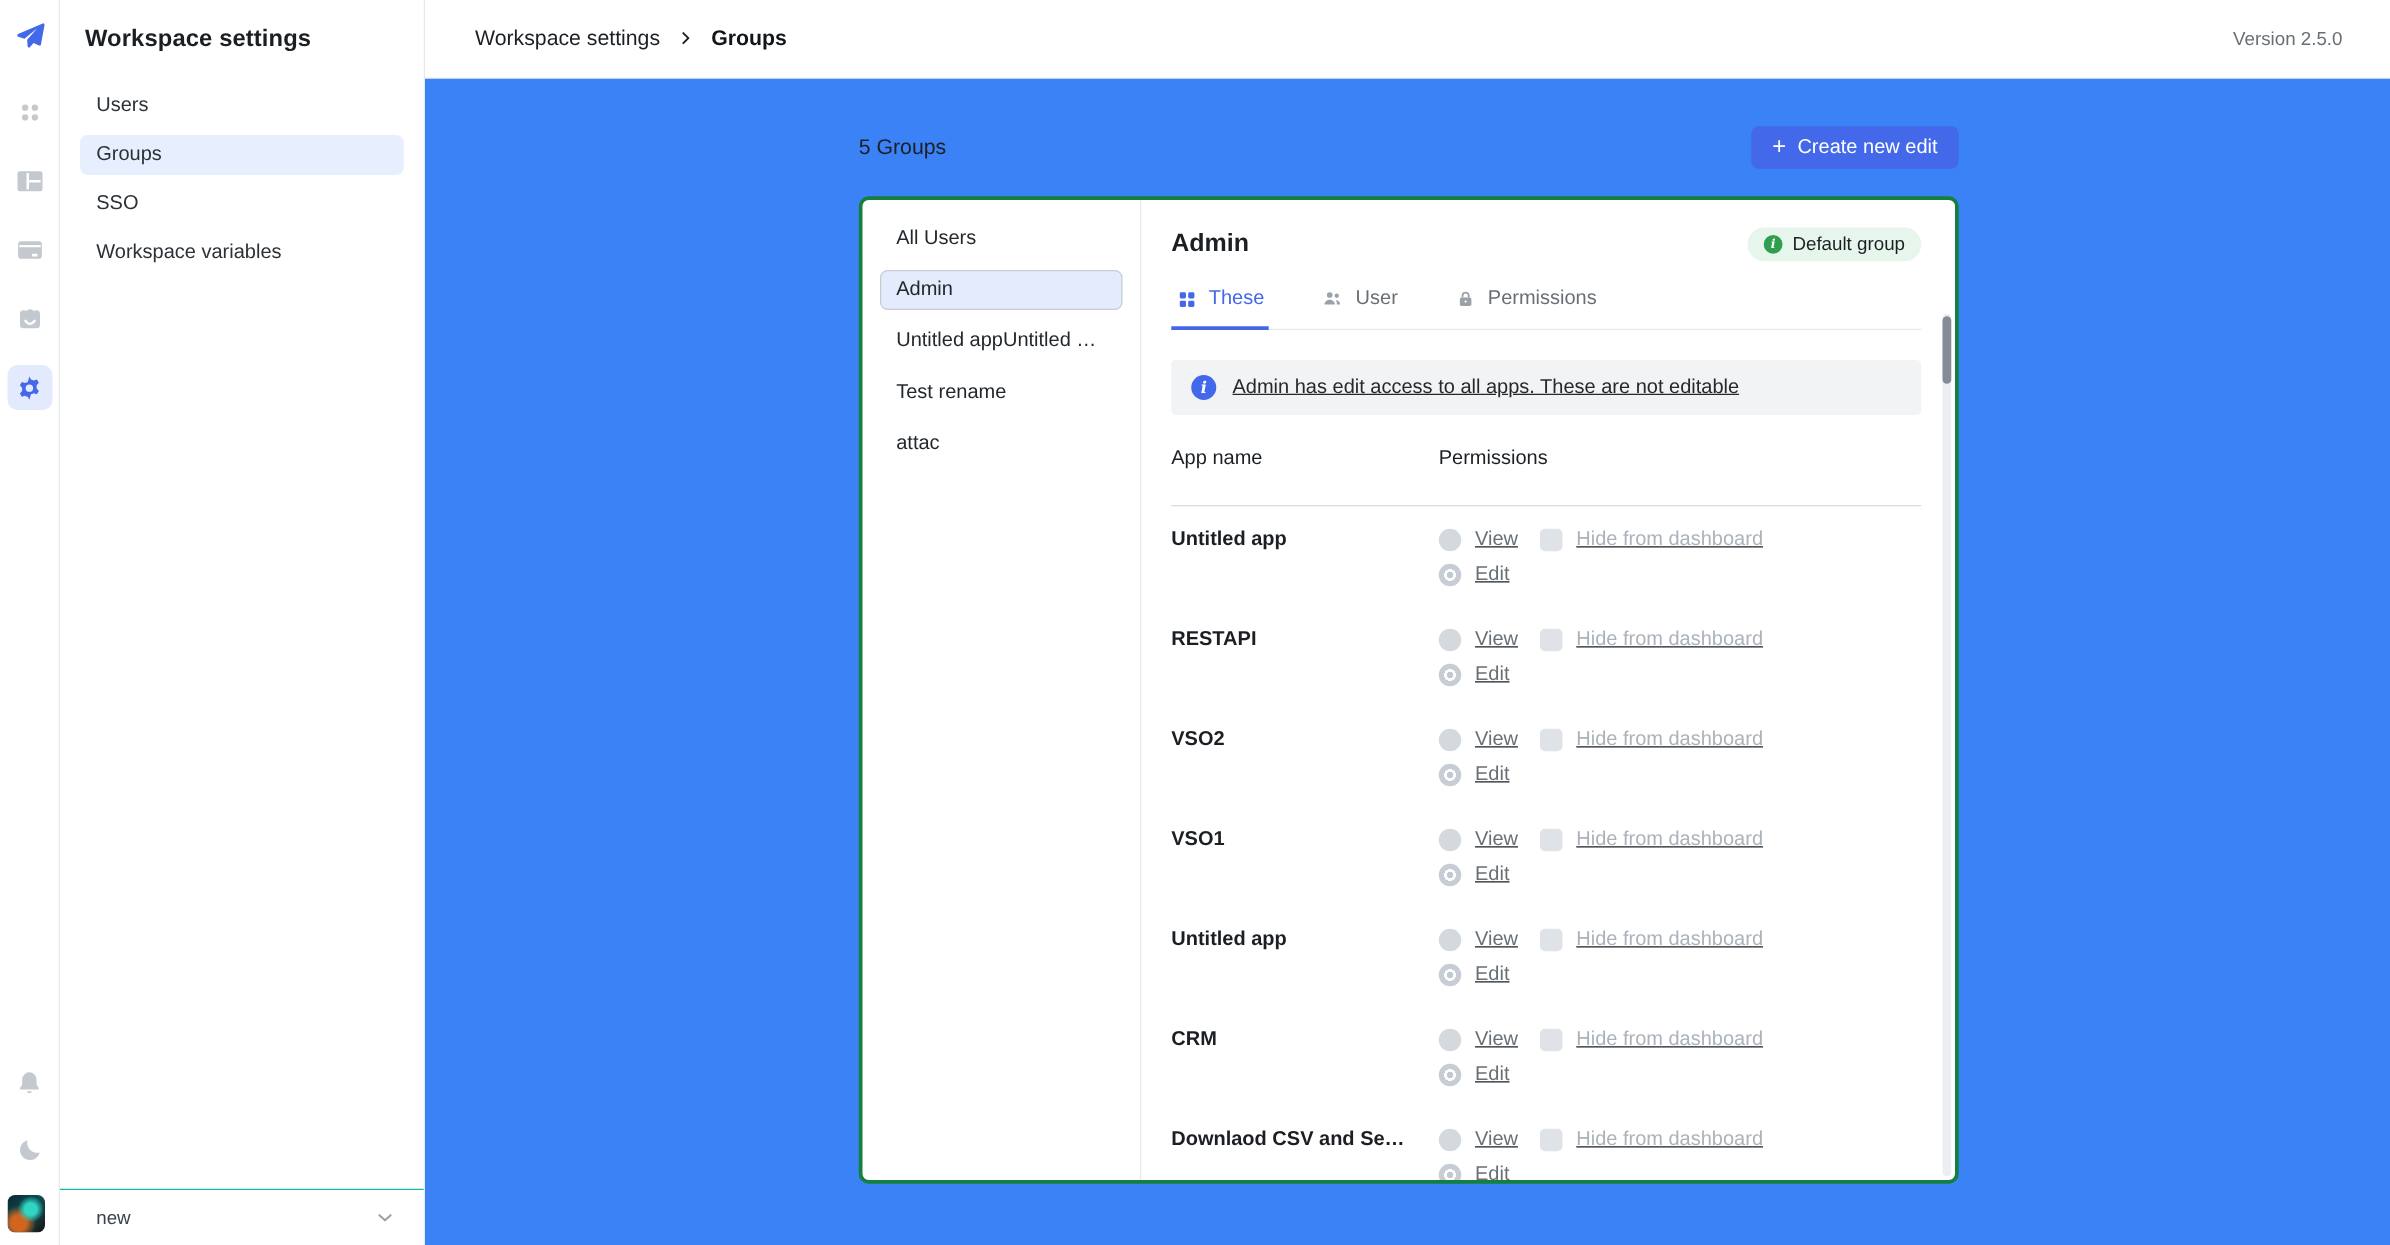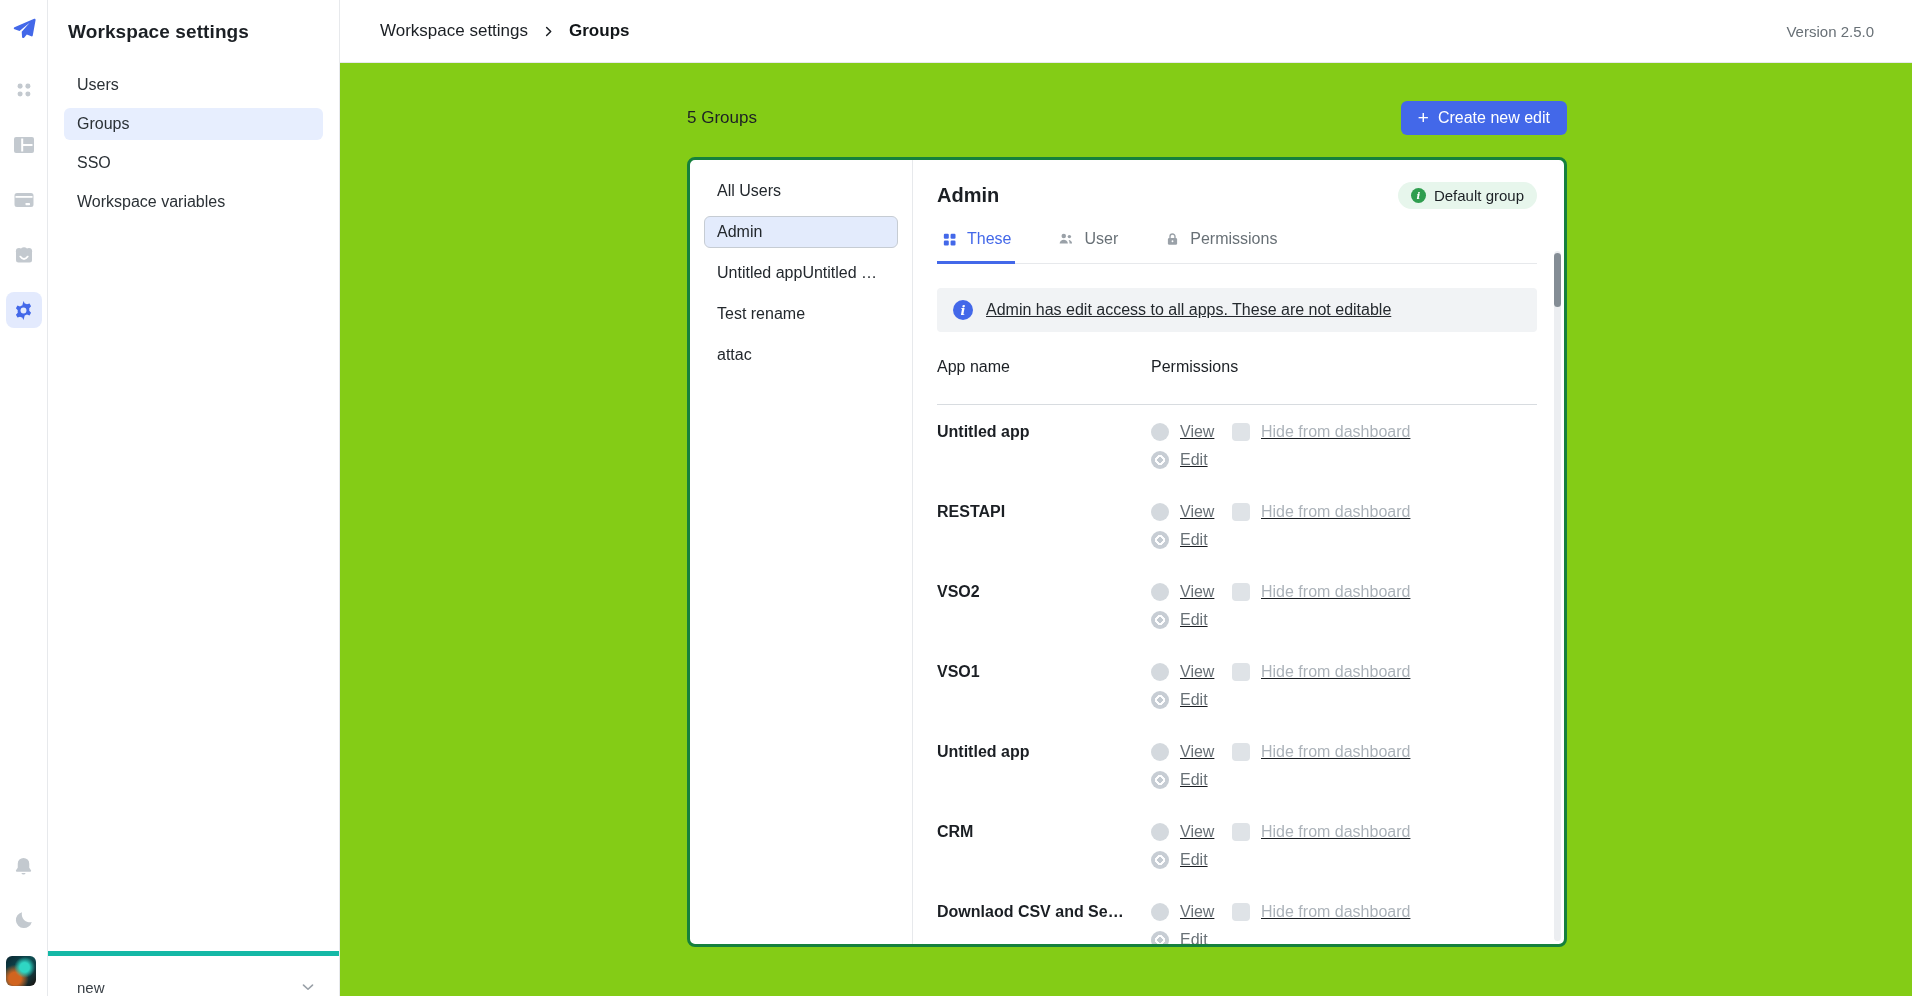--- a/index.html
+++ b/index.html
@@ -36,38 +36,38 @@
   }
   .sidebar h1 { font-size:19px; font-weight:700; padding:21px 20px 0; letter-spacing:.1px; }
   .side-nav { padding:26px 16px 0; }
   .side-item {
     font-size:16px; color:#2B3136; padding:7px 13px; border-radius:6px;
     margin-bottom:7px; cursor:pointer; white-space:nowrap;
   }
   .side-item.active { background:#E7EEFE; }
   .side-spacer { flex:1; }
   .side-footer {
-    border-top:5px solid #14b8a6; height:45px; display:flex; align-items:flex-end;
+    border-top:1px solid #14b8a6; height:45px; display:flex; align-items:center;
     justify-content:space-between; padding:0 22px 0 29px; cursor:pointer;
   }
   .side-footer .ws-name { font-size:15px; color:#3A4147; }
   
   .main { flex:1; display:flex; flex-direction:column; min-width:0; }
   .topbar {
     height:63px; background:#fff; border-bottom:1px solid #E7E9EC;
     display:flex; align-items:center; padding:0 38px 0 40px; flex-shrink:0;
   }
   .crumb-parent { font-size:17px; color:#49505
 
 7; cursor:pointer; }
   .crumb-sep { margin:0 13px; color:#1B1F24; font-size:15px; font-weight:700; }
   .crumb-current { font-size:17px; font-weight:700; color:#121619; }
   .topbar-spacer { flex:1; }
   .version { font-size:15px; color:#687076; }
-  .content { flex:1; background:#84cc16; overflow:hidden; }
+  .content { flex:1; background:#3b82f6; overflow:hidden; }
   .content-inner { width:880px; margin-left:347px; }
   .count-row { margin-top:38px; display:flex; align-items:center; justify-content:space-between; }
   .count-label { font-size:17px; color:#1C2025; }
   .create-btn {
     height:34px; padding:0 17px; border:none; border-radius:6px; cursor:pointer;
     background:#4368E9; color:#fff; font-size:16px; font-family:inherit;
     display:flex; align-items:center; gap:9px;
   }
   .create-btn .plus { font-size:19px; font-weight:400; line-height:1; margin-top:-2px; }
   

